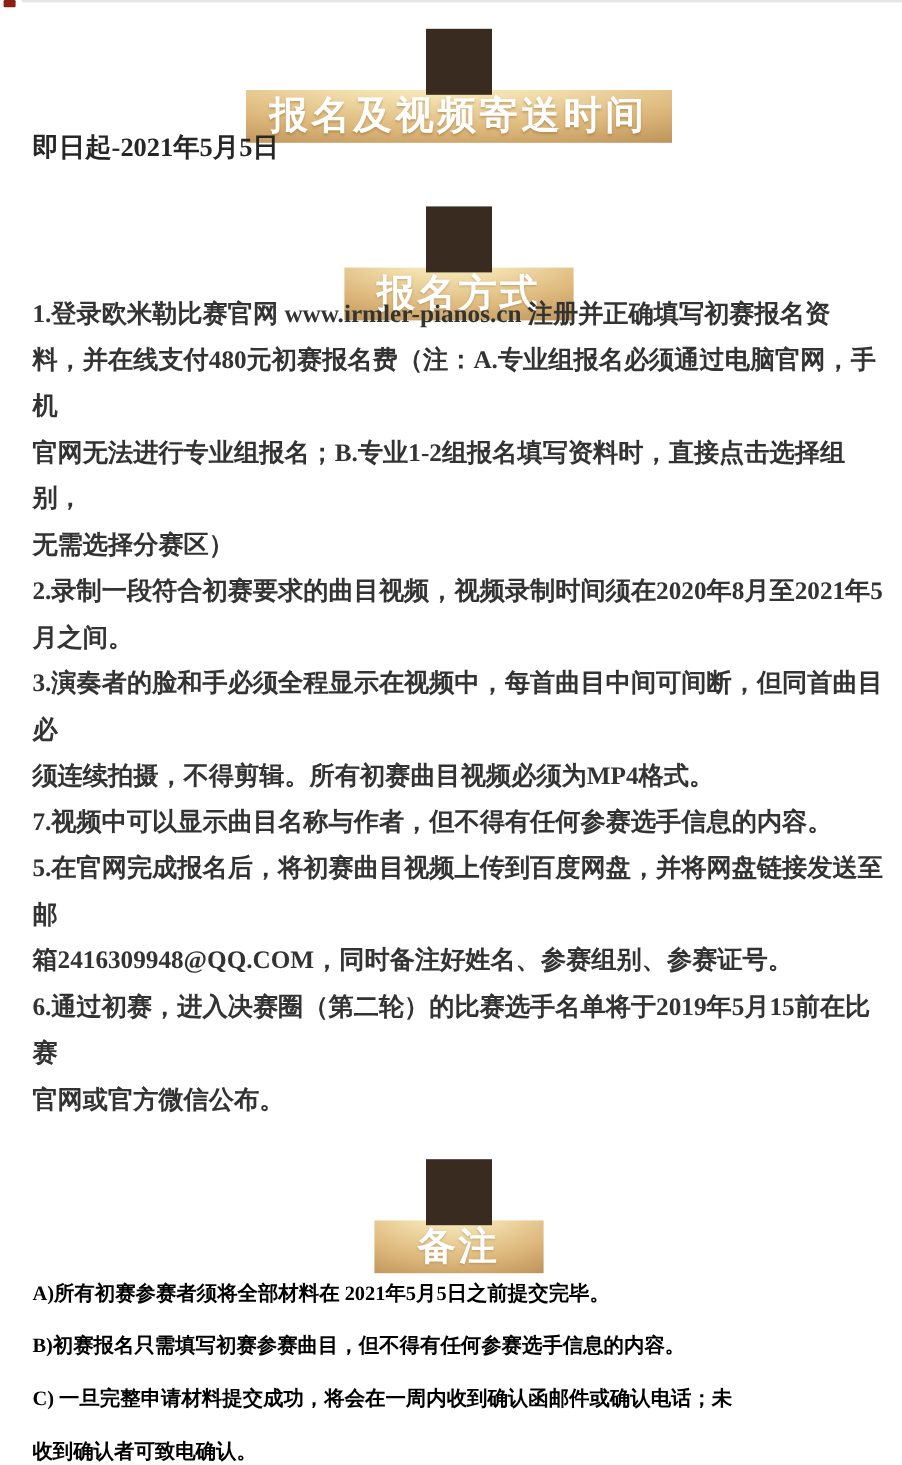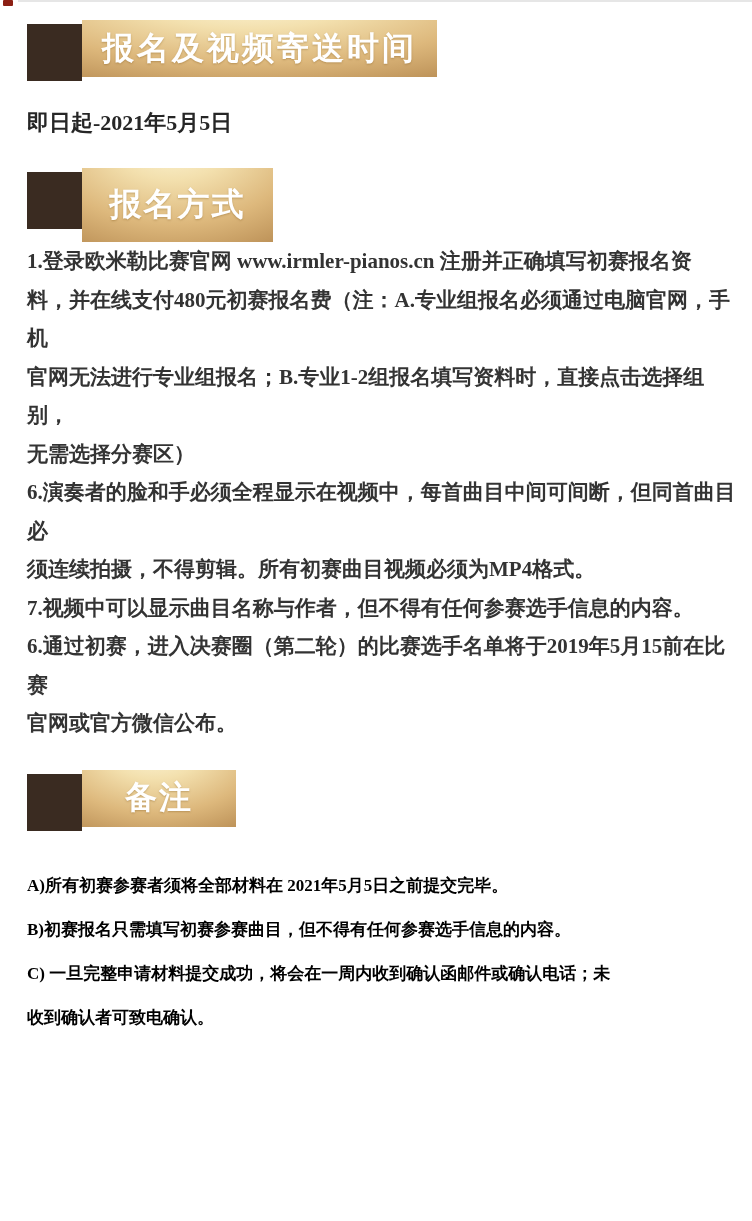--- a/index.html
+++ b/index.html
@@ -13,36 +13,36 @@
   }
   .top-line{
     position:absolute;top:0;left:18px;right:0;height:2px;
     background:#d9d9d9;opacity:.65;
   }
   .corner-mark{
     position:absolute;top:0;left:3px;width:10px;height:6px;
     background:#8c1f14;border-radius:1px;
   }
   .content{padding:20px 15px 0 27px;}
-  .banner{display:flex;align-items:flex-start;height:57px;}
+  .banner{display:flex;align-items:center;height:57px;flex-direction:column;}
   .banner .dark-block{
     width:55px;height:57px;flex:0 0 55px;
     background:#3a2b21;
     position:relative;top:4px;
   }
   .banner .gold{
     height:57px;display:flex;align-items:center;justify-content:center;
     background:
       radial-gradient(140% 230% at 47% -35%,
         #fdf6d8 0%, #f3e0ae 22%, #ddb87c 48%, #b2854c 78%, #8f6838 100%);
   }
   .banner.b1 .gold{width:355px;}
   .banner.b2 .gold{width:191px;height:74px;}
   .banner.b2{height:58px;}
-  .banner.b3 .gold{width:154px;}
+  .banner.b3 .gold{width:141px;}
   .banner-title{
     color:#ffffff;font-size:32px;letter-spacing:3px;font-weight:600;
     font-family:"Liberation Serif","DejaVu Serif",serif;
     white-space:nowrap;text-shadow:0 1px 2px rgba(120,80,20,.35);
   }
   .banner.b2 .banner-title,.banner.b3 .banner-title{letter-spacing:2px;}
   .date-line{
     margin:31px 0 0 0;
     font-size:22px;line-height:30px;font-weight:600;color:#262626;
   }
@@ -82,23 +82,27 @@
       <div class="gold">
         <span class="banner-title">报名方式</span>
       </div>
     </div>
 
     <div class="method-list">
       <p>1.登录欧米勒比赛官网 www.irmler-pianos.cn 注册并正确填写初赛报名资
 料，并在线支付480元初赛报名费（注：A.专业组报名必须通过电脑官网，手机
 官网无法进行专业组报名；B.专业1-2组报名填写资料时，直接点击选择组别，
 无需选择分赛区）</p>
-      <p>6.演奏者的脸和手必须全程显示在视频中，每首曲目中间可间断，但同首曲目必
+      <p>2.录制一段符合初赛要求的曲目视频，视频录制时间须在2020年8月至2021年5
+月之间。</p>
+      <p>3.演奏者的脸和手必须全程显示在视频中，每首曲目中间可间断，但同首曲目必
 须连续拍摄，不得剪辑。所有初赛曲目视频必须为MP4格式。</p>
       <p>7.视频中可以显示曲目名称与作者，但不得有任何参赛选手信息的内容。</p>
+      <p>5.在官网完成报名后，将初赛曲目视频上传到百度网盘，并将网盘链接发送至邮
+箱2416309948@QQ.COM，同时备注好姓名、参赛组别、参赛证号。</p>
       <p>6.通过初赛，进入决赛圈（第二轮）的比赛选手名单将于2019年5月15前在比赛
 官网或官方微信公布。</p>
     </div>
 
     <div class="banner b3 banner-notes">
       <div class="dark-block"></div>
       <div class="gold">
         <span class="banner-title">备注</span>
       </div>
     </div>

